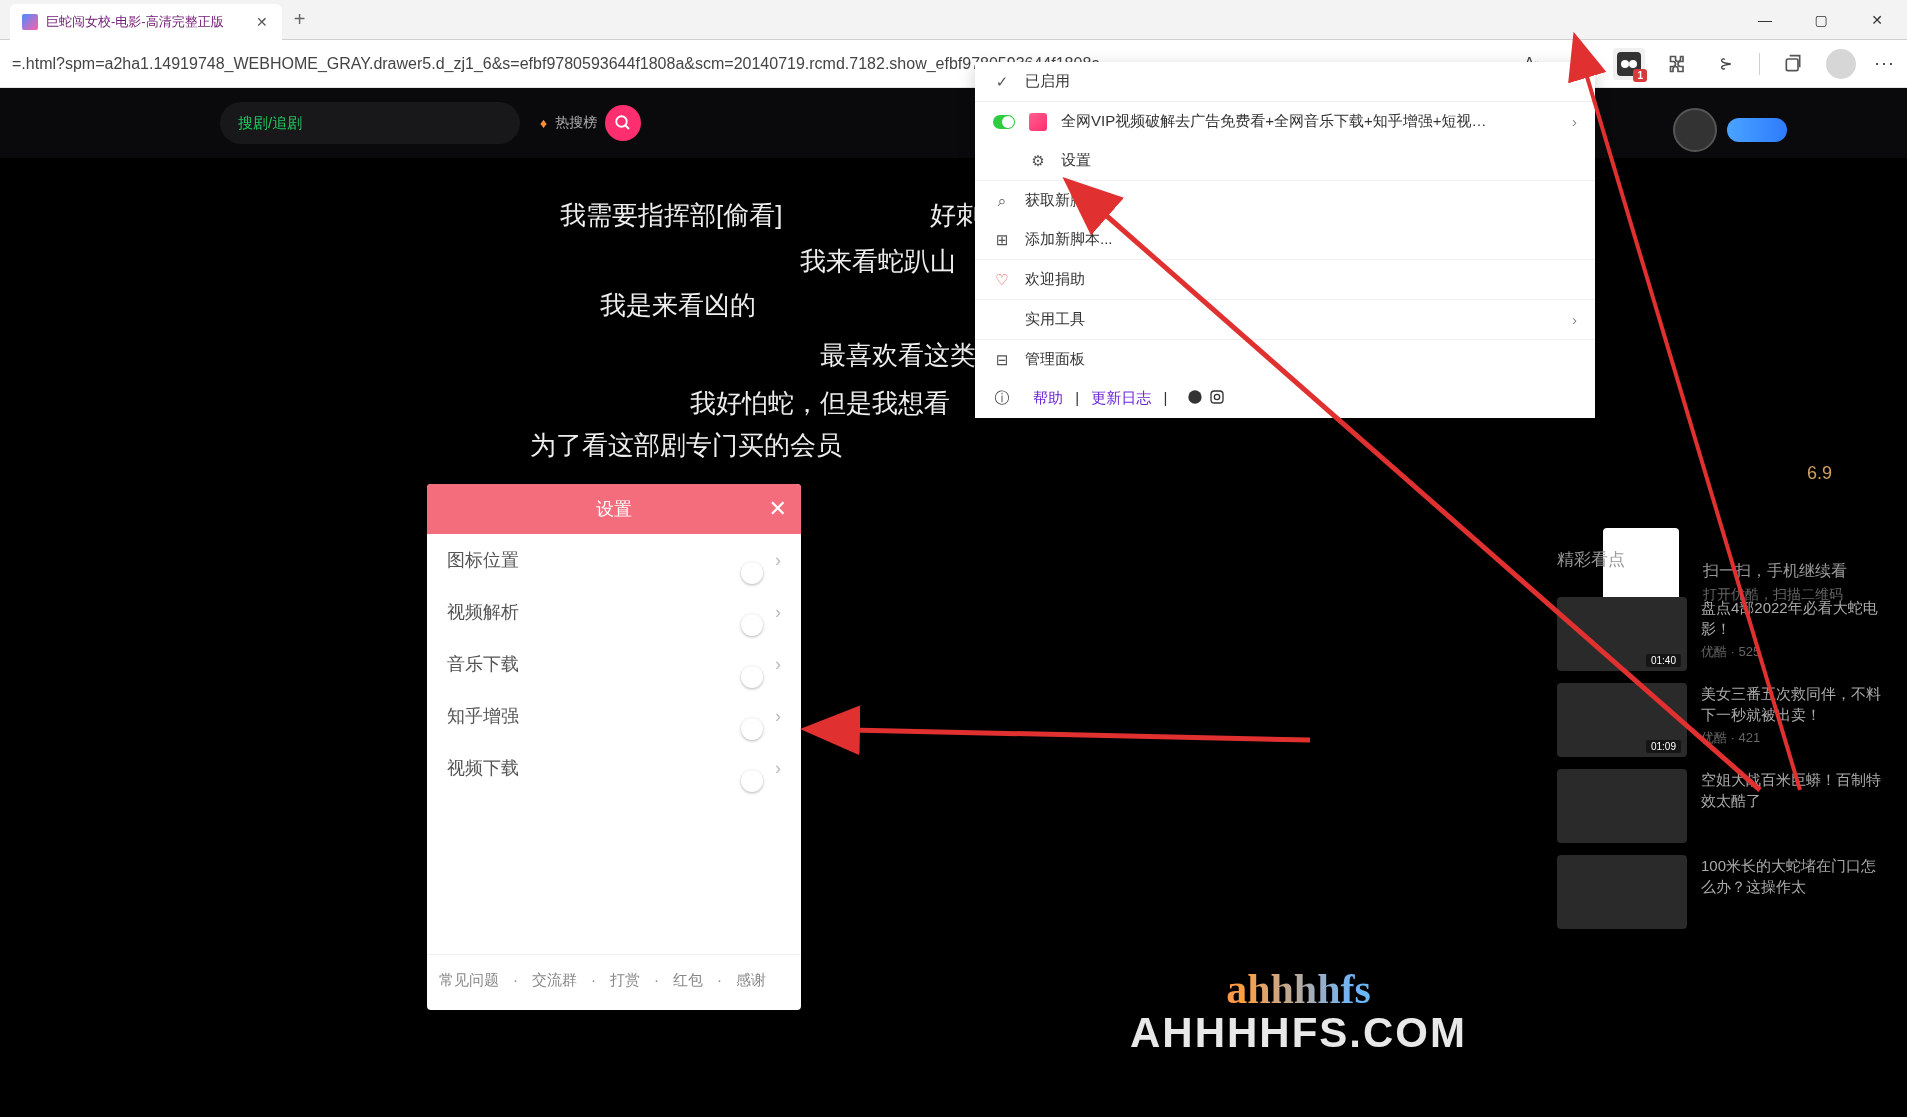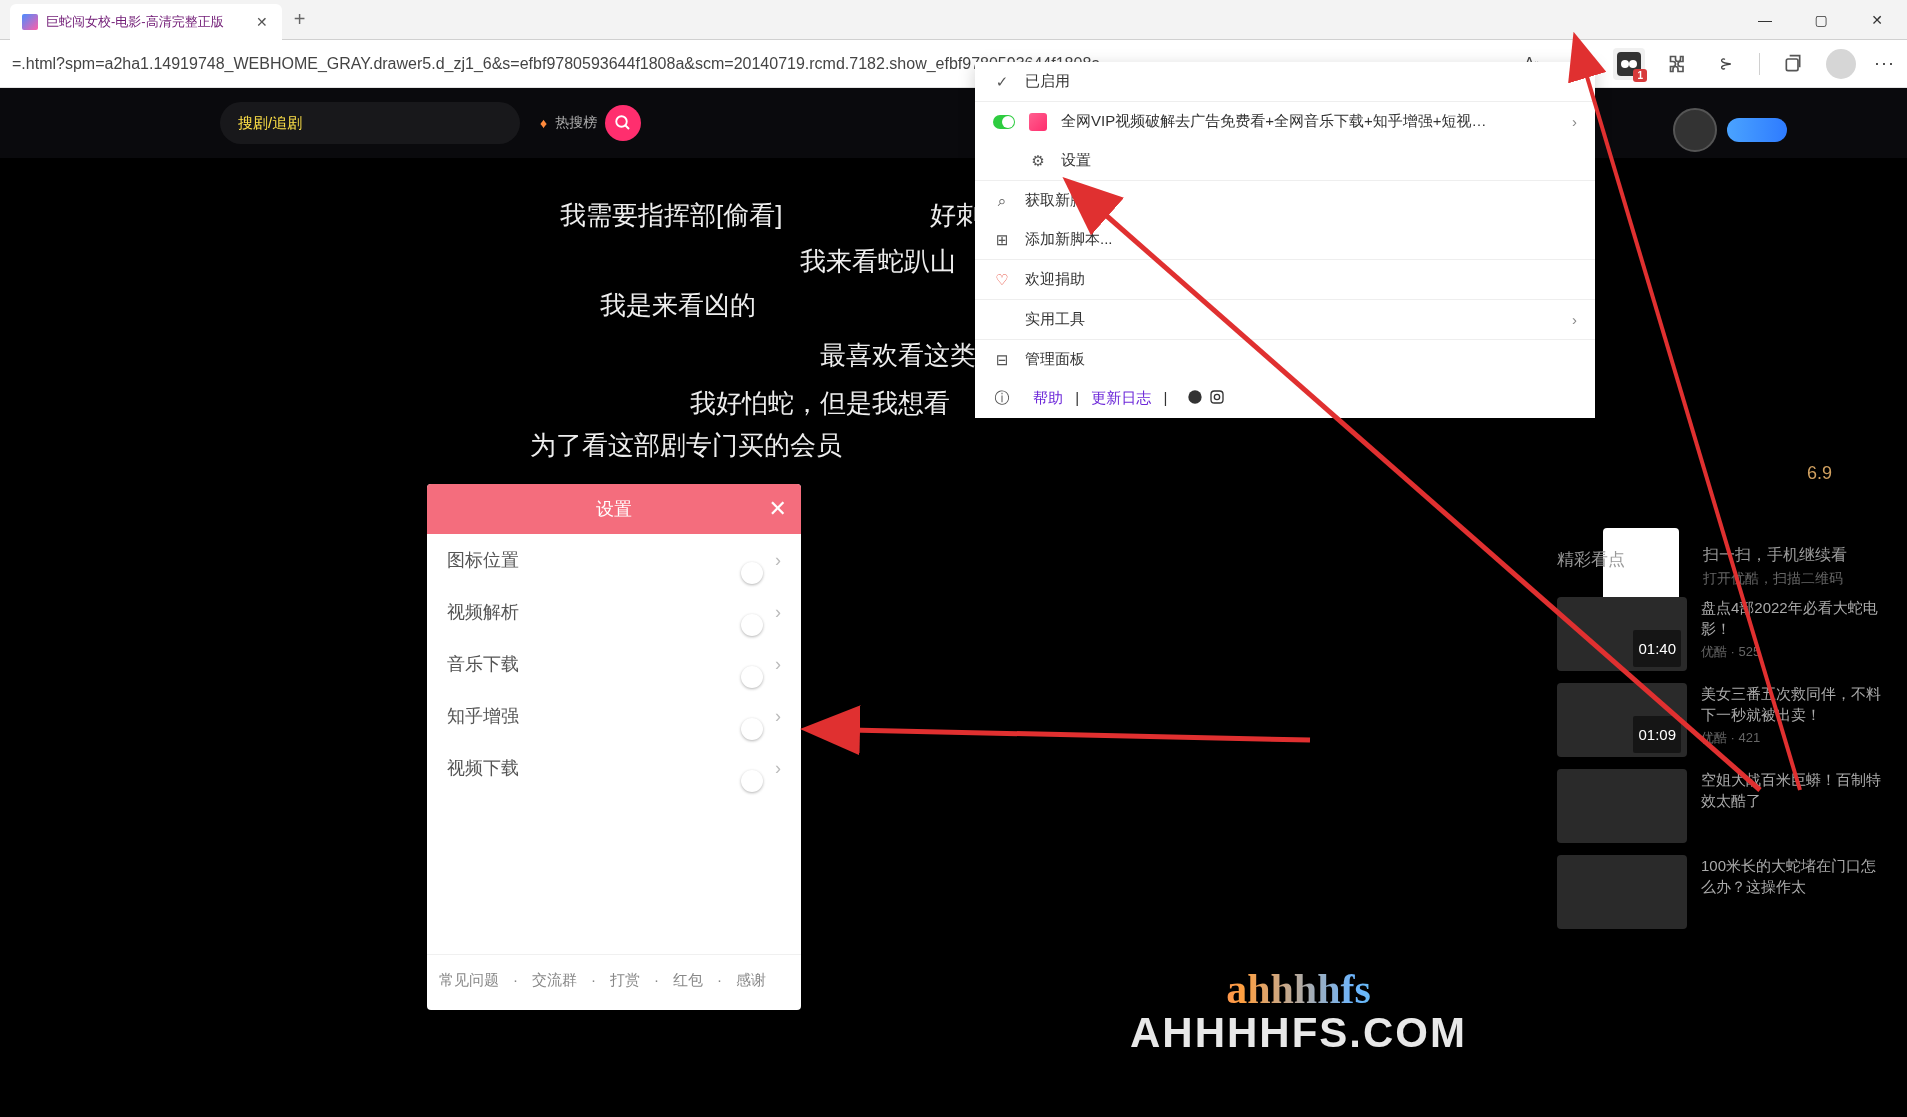--- a/index.html
+++ b/index.html
@@ -22,21 +22,21 @@
     .tb-icon svg { width: 20px; height: 20px; }
     .ext-icon { position: relative; width: 32px; height: 32px; background: #f0f0f0; border-radius: 4px; display: flex; align-items: center; justify-content: center; }
     .ext-badge { position: absolute; bottom: -2px; right: -2px; background: #d83b3b; color: #fff; font-size: 10px; padding: 1px 4px; border-radius: 3px; font-weight: bold; }
     .profile-circle { width: 30px; height: 30px; border-radius: 50%; background: #d6d6d6; }
     .more-dots { font-size: 18px; letter-spacing: 1px; color: #333; }
     .divider-v { width: 1px; height: 22px; background: #d0d0d0; }
 
     
     .content-area { position: absolute; top: 88px; left: 0; right: 0; bottom: 0; background: #000; }
     .top-strip { position: absolute; top: 0; left: 0; right: 0; height: 70px; background: rgba(15,15,20,0.65); display: flex; align-items: center; }
-    .search-pill { margin-left: 220px; width: 300px; height: 42px; background: rgba(255,255,255,0.06); border-radius: 22px; display: flex; align-items: center; padding: 0 18px; color: #fde047; font-size: 15px; }
+    .search-pill { margin-left: 220px; width: 300px; height: 42px; background: rgba(255,255,255,0.06); border-radius: 22px; display: flex; align-items: center; padding: 0 18px; color: #22c55e; font-size: 15px; }
     .search-pill-right { margin-left: 20px; display: flex; align-items: center; gap: 8px; color: #aaa; font-size: 14px; }
     .search-btn { width: 36px; height: 36px; border-radius: 50%; background: #ff2e6e; display: flex; align-items: center; justify-content: center; }
 
     
     .danmaku { position: absolute; color: #eee; font-size: 26px; white-space: nowrap; text-shadow: 0 0 2px rgba(0,0,0,0.8); }
 
     
     .ext-menu { position: absolute; top: 62px; left: 975px; width: 620px; background: #fff; box-shadow: 0 4px 16px rgba(0,0,0,0.18); z-index: 30; font-size: 15px; color: #333; }
     .ext-menu .row { display: flex; align-items: center; padding: 10px 18px; gap: 14px; }
     .ext-menu .sep { height: 1px; background: #eee; }
@@ -59,25 +59,25 @@
     .item-chev { color: #bbb; font-size: 18px; }
     .settings-footer { padding: 16px 12px 20px; display: flex; gap: 14px; font-size: 15px; color: #888; border-top: 1px solid #f0f0f0; }
     .settings-footer span { cursor: pointer; }
     .settings-footer .dot::before { content:'·'; margin-right: 14px; }
 
     
     .right-rail { position: absolute; right: 20px; top: 460px; width: 330px; }
     .right-rail-title { color: #999; font-size: 17px; margin-bottom: 26px; }
     .vcard { display: flex; gap: 14px; margin-bottom: 12px; align-items: flex-start; }
     .vthumb { width: 130px; height: 74px; background: #2a2a2a; border-radius: 4px; position: relative; flex-shrink:0; }
-    .vthumb .dur { position: absolute; right: 6px; bottom: 4px; color: #fff; font-size: 15px; background: rgba(0,0,0,0.5); padding: 10px 5px; border-radius: 2px; }
+    .vthumb .dur { position: absolute; right: 6px; bottom: 4px; color: #fff; font-size: 10px; background: rgba(0,0,0,0.5); padding: 1px 5px; border-radius: 2px; }
     .vinfo { color: #aaa; font-size: 15px; line-height: 1.4; }
     .vinfo .meta { color: #666; font-size: 13px; margin-top: 4px; }
 
-    .qr-block { position: absolute; right: 60px; top: 440px; display: flex; gap: 24px; align-items: center; }
+    .qr-block { position: absolute; right: 60px; top: 440px; display: flex; gap: 24px; align-items: flex-end; }
     .qr { width: 76px; height: 76px; background: #fff; border-radius: 4px; background-image: repeating-linear-gradient(0deg,#000 0 4px,transparent 4px 8px),repeating-linear-gradient(90deg,#000 0 4px,transparent 4px 8px); background-blend-mode: difference; }
     .qr-text { color: #999; font-size: 16px; }
 
     
     .watermark { position: absolute; bottom: 60px; right: 440px; text-align: center; pointer-events: none; }
 
     
     .arrows { position: absolute; top: 0; left: 0; width: 1907px; height: 1117px; pointer-events: none; z-index: 50; }
 
     .row-label { overflow: hidden; text-overflow: ellipsis; white-space: nowrap; max-width: 500px; }

